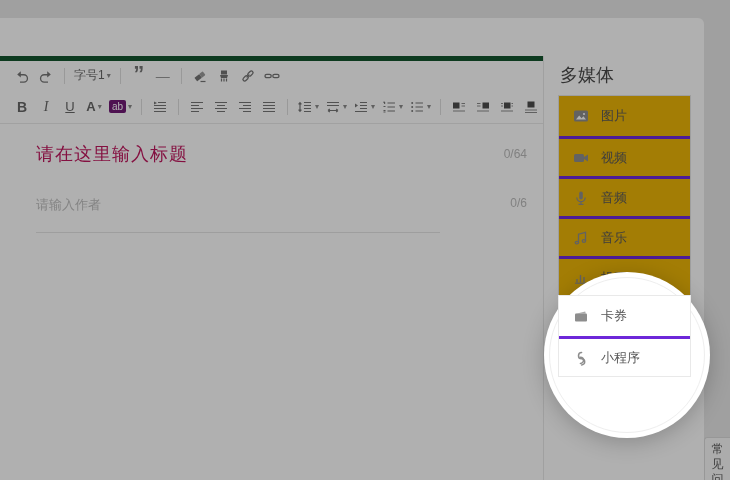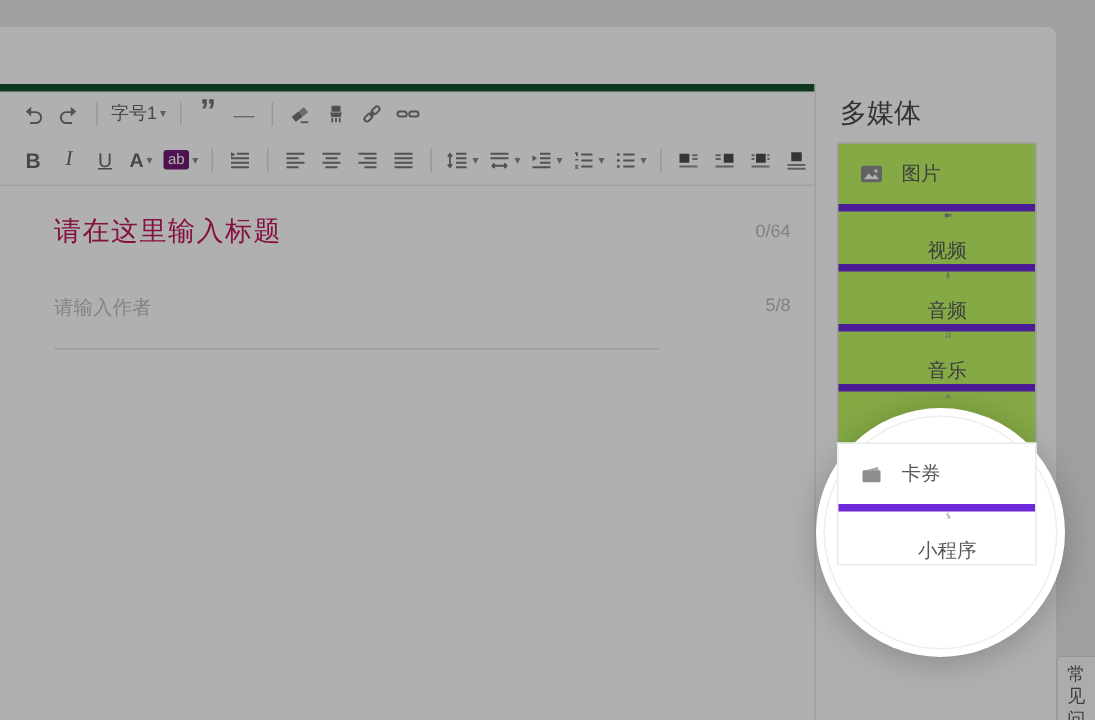--- a/index.html
+++ b/index.html
@@ -36,23 +36,23 @@
   .title-ph { font-size:18px; color:#be185d; letter-spacing:1px; }
   .counter { font-size:12px; color:#b9b9b9;padding-left:16px; }
   .author-row { position:absolute; left:36px; top:196px; width:491px; display:flex;
                 justify-content:space-between; cursor:text; }
   .author-ph { font-size:13px; color:#bdbdbd; }
   .author-line { position:absolute; left:36px; top:232px; width:404px; height:1px; background:#e3e3e3; }
 
   
   .v-divider { position:absolute; left:543px; top:56px; width:1px; height:424px; background:#e5e5e5; }
   .sb-title { position:absolute; left:560px; top:63px; font-size:18px; color:#4a4a4a; }
-  .sb-box { position:absolute; left:558px; top:95px; width:133px; border:1px solid #e3e3e3; background:#bef264;text-align:right; }
+  .sb-box { position:absolute; left:558px; top:95px; width:133px; border:1px solid #e3e3e3; background:#eab308;text-align:right; }
   .sb-row { height:40px; display:flex; align-items:center; padding-left:14px; gap:12px; cursor:pointer; }
-  .sb-row + .sb-row { border-top:5px solid #6d28d9;flex-direction:column; }
+  .sb-row + .sb-row { border-top:3px solid #6d28d9; }
   .sb-label { font-size:13px; color:#595959; }
 
   
   .dim { position:absolute; inset:0; background:rgba(0,0,0,0.30); z-index:30; }
   .spot-circle { position:absolute; left:544px; top:272px; width:166px; height:166px; border-radius:50%;
                  background:#ffffff; z-index:40; box-shadow:0 4px 22px rgba(0,0,0,0.22); }
   .spot-circle::before { content:""; position:absolute; inset:5px; border:1px solid #eeeeee; border-radius:50%; }
   .spot-box { position:absolute; left:14px; top:23px; width:133px; border:1px solid #e9e9e9; background:#fff; }
 
   
@@ -238,21 +238,21 @@
         </svg>
     </div>
   </div>
 
   <div class="title-row">
     <span class="title-ph">请在这里输入标题</span>
     <span class="counter">0/64</span>
   </div>
   <div class="author-row">
     <span class="author-ph">请输入作者</span>
-    <span class="counter">5/8</span>
+    <span class="counter">0/6</span>
   </div>
   <div class="author-line"></div>
 
   <div class="v-divider"></div>
   <div class="sb-title">多媒体</div>
 
   <div class="sb-box">
     <div class="sb-row">
       <svg class="ico" width="16" height="16" viewBox="0 0 16 16">
           <rect x="1" y="2.5" width="14" height="11" rx="1.5" fill="#8d8d8d"></rect>

